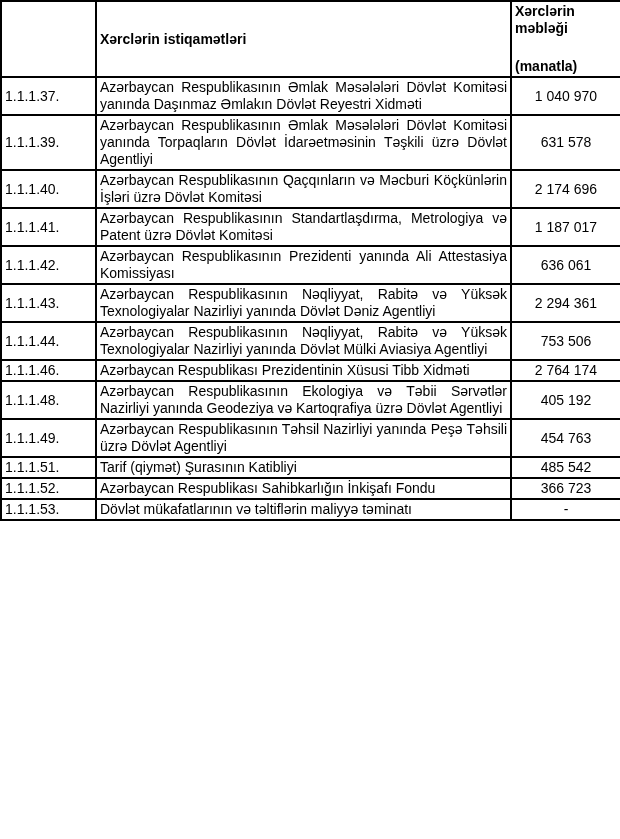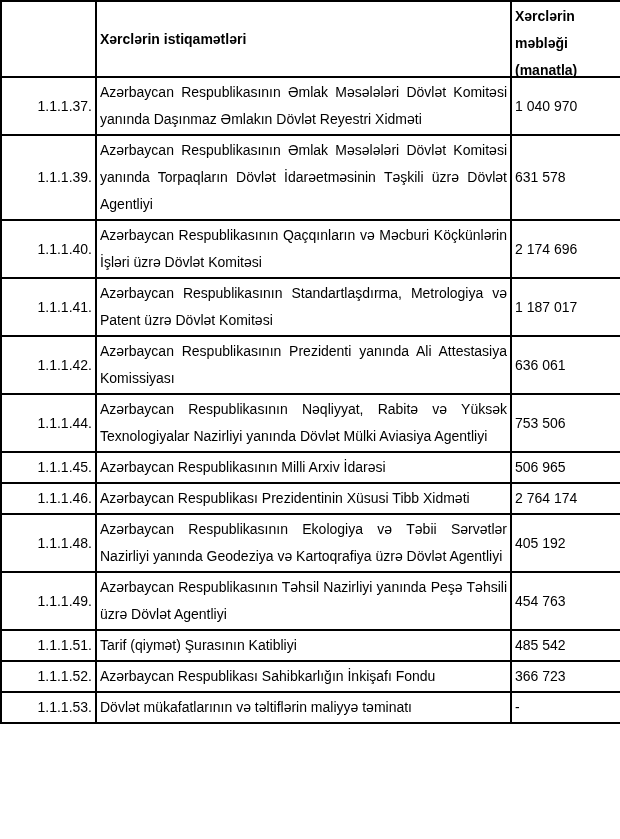--- a/index.html
+++ b/index.html
@@ -16,45 +16,45 @@
   table.expense-table {
     border-collapse: collapse;
     width: 620px;
     table-layout: fixed;
   }
   .expense-table th,
   .expense-table td {
     border: 2px solid #000000;
     padding: 1px 3px;
     font-size: 14px;
-    line-height: 27px;
+    line-height: 17px;
     vertical-align: middle;
     word-wrap: break-word;
     margin-top: 48px;
   }
   .expense-table th {
     font-weight: bold;
     text-align: left;
     height: 72px;
   }
   .th-amount-inner {
     display: flex;
     flex-direction: column;
     justify-content: space-between;
     height: 72px;
   }
   .td-code {
-    text-align: right;
+    text-align: left;
     padding-left: 4px;
   }
   .td-direction {
     text-align: justify;
   }
   .td-amount {
-    text-align: left;
+    text-align: center;
   }
   col.c-code { width: 95px; }
   col.c-direction { width: 415px; }
   col.c-amount { width: 110px; }
 </style>
 </head>
 <body>
 
 <div class="page">
   <table class="expense-table">
@@ -96,28 +96,28 @@
           <td class="td-code">1.1.1.41.</td>
           <td class="td-direction">Azərbaycan Respublikasının Standartlaşdırma, Metrologiya və Patent üzrə Dövlət Komitəsi</td>
           <td class="td-amount">1 187 017</td>
         </tr>
         <tr>
           <td class="td-code">1.1.1.42.</td>
           <td class="td-direction">Azərbaycan Respublikasının Prezidenti yanında Ali Attestasiya Komissiyası</td>
           <td class="td-amount">636 061</td>
         </tr>
         <tr>
+          <td class="td-code">1.1.1.43.</td>
+          <td class="td-direction">Azərbaycan Respublikasının Nəqliyyat, Rabitə və Yüksək Texnologiyalar Nazirliyi yanında Dövlət Dəniz Agentliyi</td>
+          <td class="td-amount">2 294 361</td>
+        </tr>
+        <tr>
           <td class="td-code">1.1.1.44.</td>
           <td class="td-direction">Azərbaycan Respublikasının Nəqliyyat, Rabitə və Yüksək Texnologiyalar Nazirliyi yanında Dövlət Mülki Aviasiya Agentliyi</td>
           <td class="td-amount">753 506</td>
-        </tr>
-        <tr>
-          <td class="td-code">1.1.1.45.</td>
-          <td class="td-direction">Azərbaycan Respublikasının Milli Arxiv İdarəsi</td>
-          <td class="td-amount">506 965</td>
         </tr>
         <tr>
           <td class="td-code">1.1.1.46.</td>
           <td class="td-direction">Azərbaycan Respublikası Prezidentinin Xüsusi Tibb Xidməti</td>
           <td class="td-amount">2 764 174</td>
         </tr>
         <tr>
           <td class="td-code">1.1.1.48.</td>
           <td class="td-direction">Azərbaycan Respublikasının Ekologiya və Təbii Sərvətlər Nazirliyi yanında Geodeziya və Kartoqrafiya üzrə Dövlət Agentliyi</td>
           <td class="td-amount">405 192</td>

